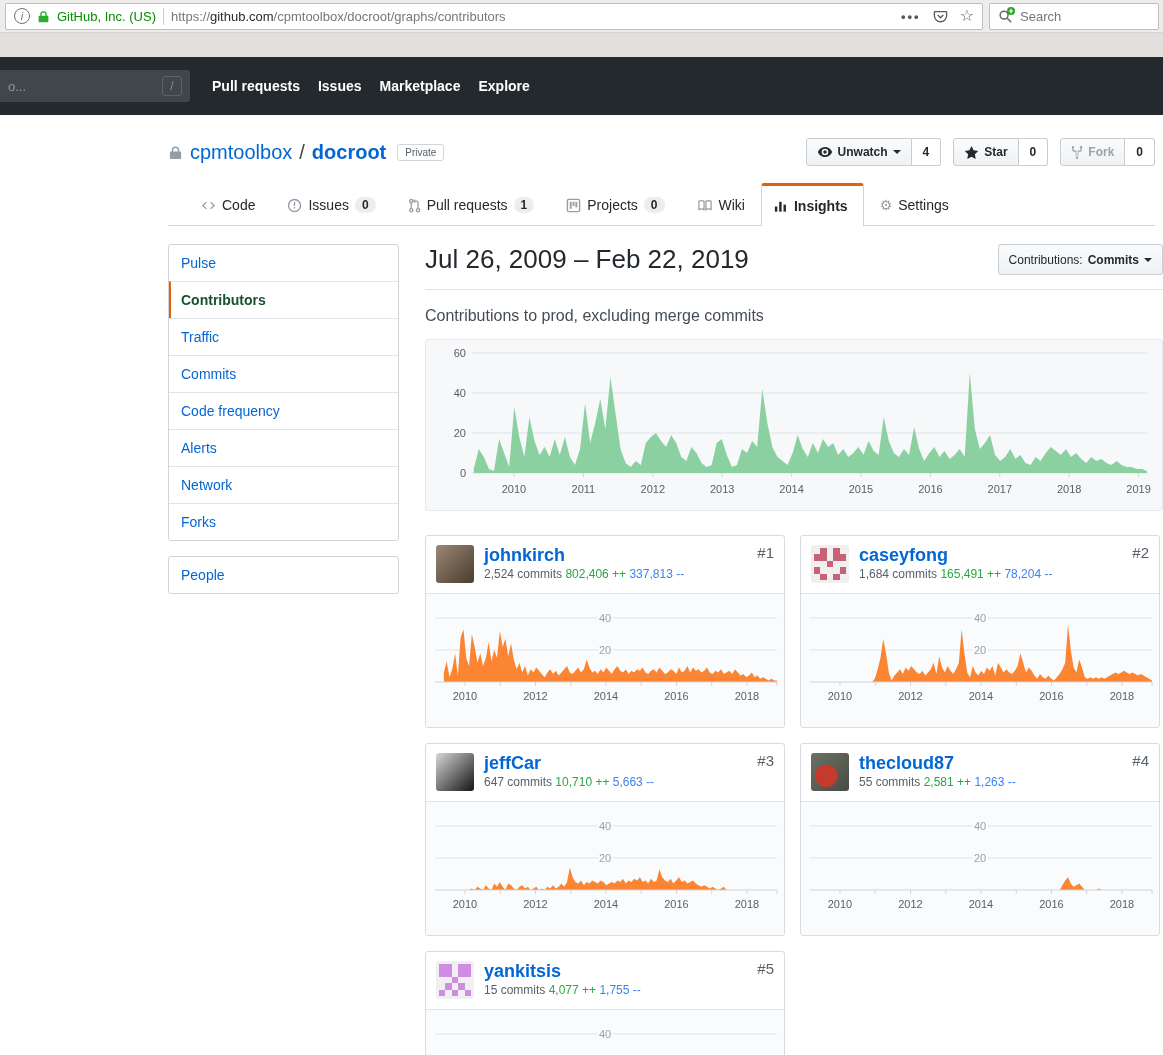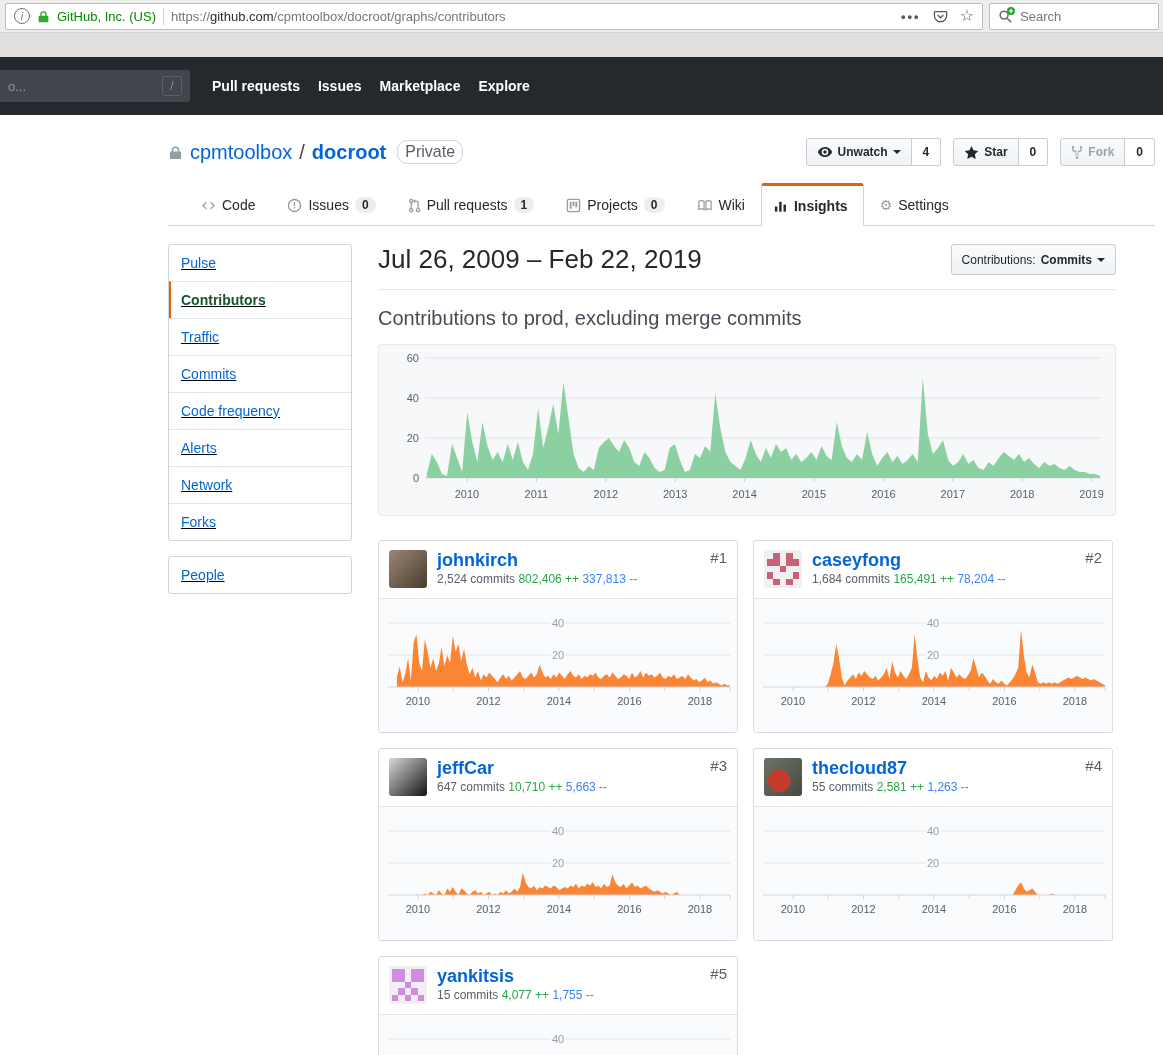--- a/index.html
+++ b/index.html
@@ -36,21 +36,21 @@
 
   
   .container { margin-left:168px; width:987px; }
 
   
   .repo-head { display:flex; align-items:center; margin-top:23px; }
   .repo-title { display:flex; align-items:center; gap:7px; font-size:20px; flex:1; }
   .repo-title a { color:#0366d6; text-decoration:none; }
   .repo-title .bold { font-weight:bold; }
   .repo-title .slash { color:#444; }
-  .label-private { font-size:16px; color:#586069; border:1px solid #d1d5da; border-radius:10px;
+  .label-private { font-size:10px; color:#586069; border:1px solid #d1d5da; border-radius:3px;
     padding:2px 7px; margin-left:4px; }
   .repo-actions { display:flex; gap:12px; }
   .btn-group { display:flex; }
   .btn { display:flex; align-items:center; gap:5px; font-size:12px; font-weight:bold; color:#24292e;
     background:linear-gradient(-180deg,#fafbfc,#eff3f6 90%); border:1px solid #c9ccd0;
     border-radius:3px 0 0 3px; padding:4px 10px; height:28px; cursor:pointer; }
   .btn .caret { width:0; height:0; border:4px solid transparent; border-top-color:#24292e; margin-top:4px; }
   .btn.disabled { color:#9da3a8; }
   .btn.disabled svg path { fill:#9da3a8; }
   .social-count { font-size:12px; font-weight:bold; color:#24292e; background:#fff;
@@ -62,38 +62,38 @@
   .tab { display:flex; align-items:center; gap:6px; padding:0 15px; font-size:14px; color:#24292e;
     cursor:pointer; border:1px solid transparent; border-bottom:none; height:43px; margin-bottom:-1px; }
   .tab .ticon { color:#959da5; display:flex; align-items:center; font-family:"DejaVu Sans",sans-serif; }
   .tab.active { background:#fff; border-color:#d1d5da; border-radius:3px 3px 0 0;
     border-top:3px solid #e36209; font-weight:bold;padding-left:11px; }
   .counter { background:rgba(27,31,35,.08); border-radius:10px; font-size:12px; font-weight:bold;
     padding:1px 7px; color:#24292e; }
 
   
   .content { display:flex; margin-top:18px; align-items:flex-start; }
-  .sidebar { width:184px; flex:none;text-decoration:underline; }
+  .sidebar { width:231px; flex:none; }
   .menu { border:1px solid #d1d5da; border-radius:3px; background:#fff; }
   .menu + .menu { margin-top:15px; }
   .menu-item { display:block; padding:10px 12px; font-size:14px; color:#0366d6; cursor:pointer;
     border-top:1px solid #e1e4e8; }
   .menu-item:first-child { border-top:none; }
   .menu-item.active { color:#14532d; font-weight:bold; border-left:2px solid #e36209; padding-left:10px; }
 
   .main { margin-left:26px; width:738px; }
   .head-row { display:flex; justify-content:space-between; }
   .date-range { font-size:26px; color:#24292e; font-weight:400; }
   .select-btn { display:flex; align-items:center; gap:5px; font-size:12px; color:#24292e;
     background:linear-gradient(-180deg,#fafbfc,#eff3f6 90%); border:1px solid #c9ccd0; border-radius:3px;
     padding:6px 10px; cursor:pointer; }
   .select-btn b { font-weight:bold; }
   .select-btn .caret { width:0; height:0; border:4px solid transparent; border-top-color:#24292e; margin-top:4px; }
   .rule { border:none; border-top:1px solid #e1e4e8; margin:14px 0 0; }
-  .subtitle { font-size:20px; color:#444d56; margin:17px 0 14px; }
+  .subtitle { font-size:16px; color:#444d56; margin:17px 0 14px; }
 
   .main-chart-panel { width:738px; height:172px; background:#f6f8fa; border:1px solid #e7e9ec;
     border-radius:3px; padding-top:3px; }
 
   
   .cards { margin-top:24px; display:grid; grid-template-columns:360px 360px; gap:15px; }
   .card { border:1px solid #d8dce0; border-radius:3px; background:#fff; overflow:hidden; height:193px; }
   .card-head { padding:9px 10px 7px; border-bottom:1px solid #e1e4e8; position:relative; min-height:58px; }
   .card-rank { position:absolute; top:8px; right:10px; color:#586069; font-size:15px; }
   .avatar { width:38px; height:38px; border-radius:3px; float:left; margin-right:10px; overflow:hidden;

